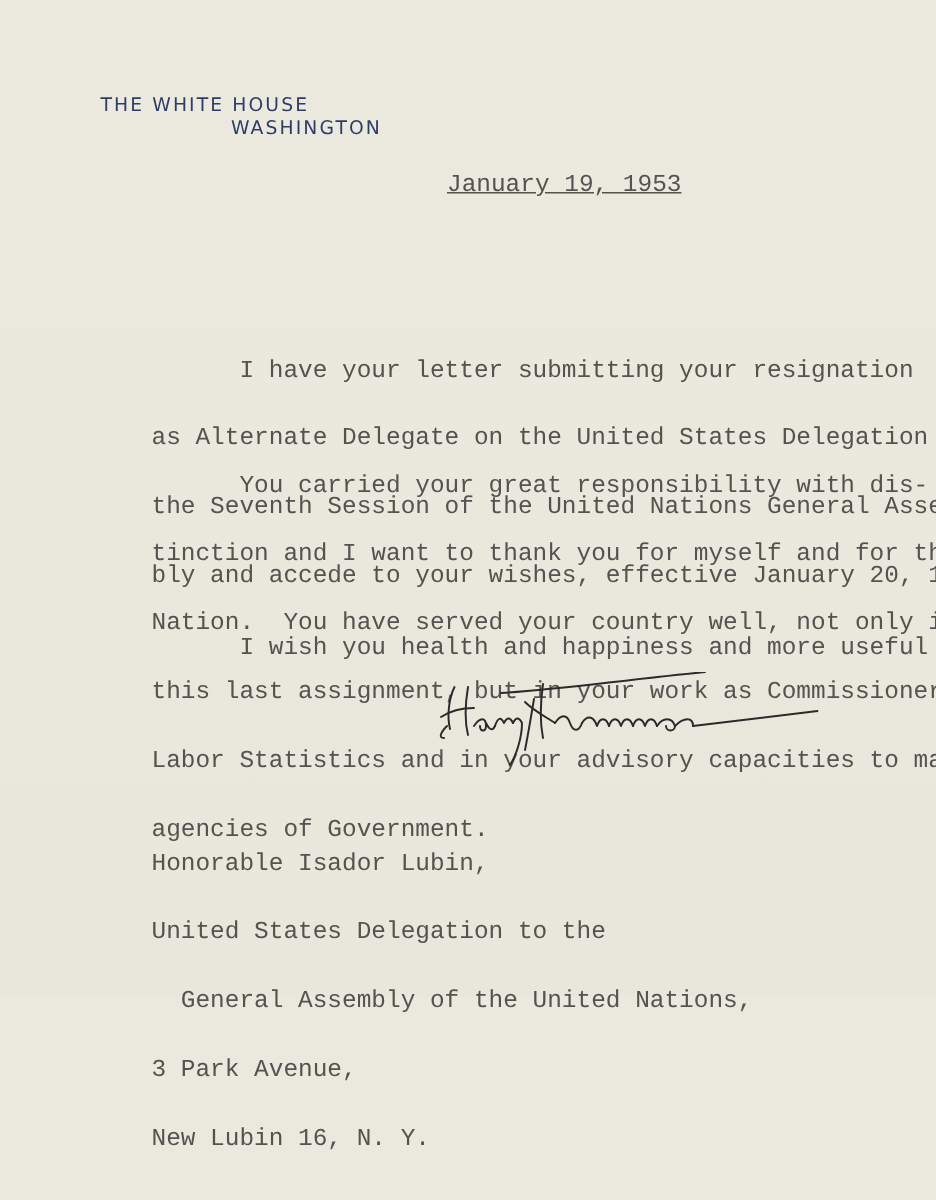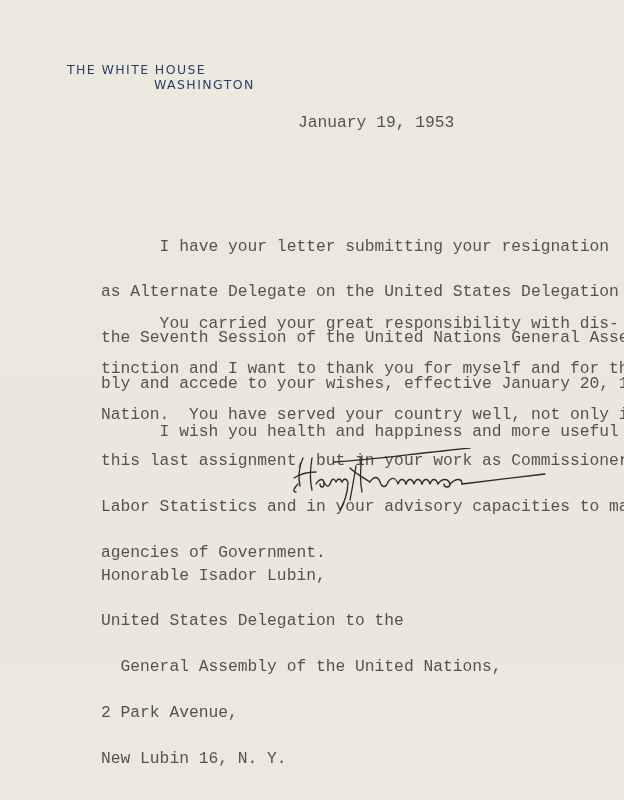--- a/index.html
+++ b/index.html
@@ -32,21 +32,21 @@
 
     .typed {
       position: absolute;
       font-family: "Liberation Mono", "DejaVu Sans Mono", monospace;
       color: #555350;
       font-size: 16.3px;
       line-height: 15.3px;
       white-space: pre;
       letter-spacing: 0px;
     }
-    .date { left: 298px; top: 115px; }
+    .date { left: 298px; top: 115px; text-decoration: underline; }
 
     .para1 { left: 101px; top: 208px; }
     .para2 { left: 101px; top: 285px; }
     .para3 { left: 101px; top: 393px; }
 
     .closing { left: 299px; top: 436px; }
 
     .address { left: 101px; top: 537px; }
 
     .line { display: block; height: 15.3px; }
@@ -116,17 +116,17 @@
       <path d="M160 36 C 166 30, 172 30, 172 36"></path>
 
       <path d="M172 36 C 190 34, 220 30, 255 26"></path>
     </g>
   </svg>
 
   <div class="typed address">
     <span class="line">Honorable Isador Lubin,</span>
     <span class="line">United States Delegation to the</span>
     <span class="line">  General Assembly of the United Nations,</span>
-    <span class="line">2 Park Avenue,</span>
+    <span class="line">3 Park Avenue,</span>
     <span class="line">New Lubin 16, N. Y.</span>
   </div>
 
 </div>
 
 </body></html>

